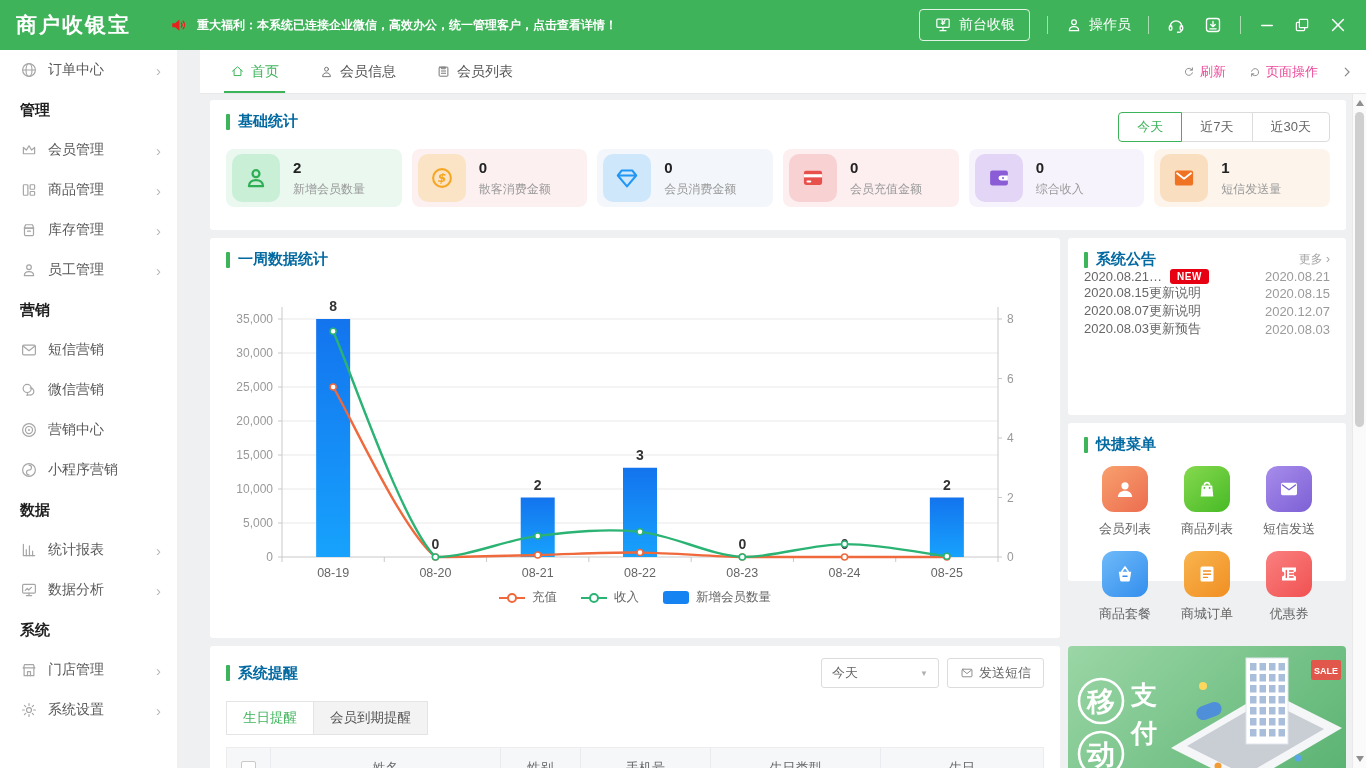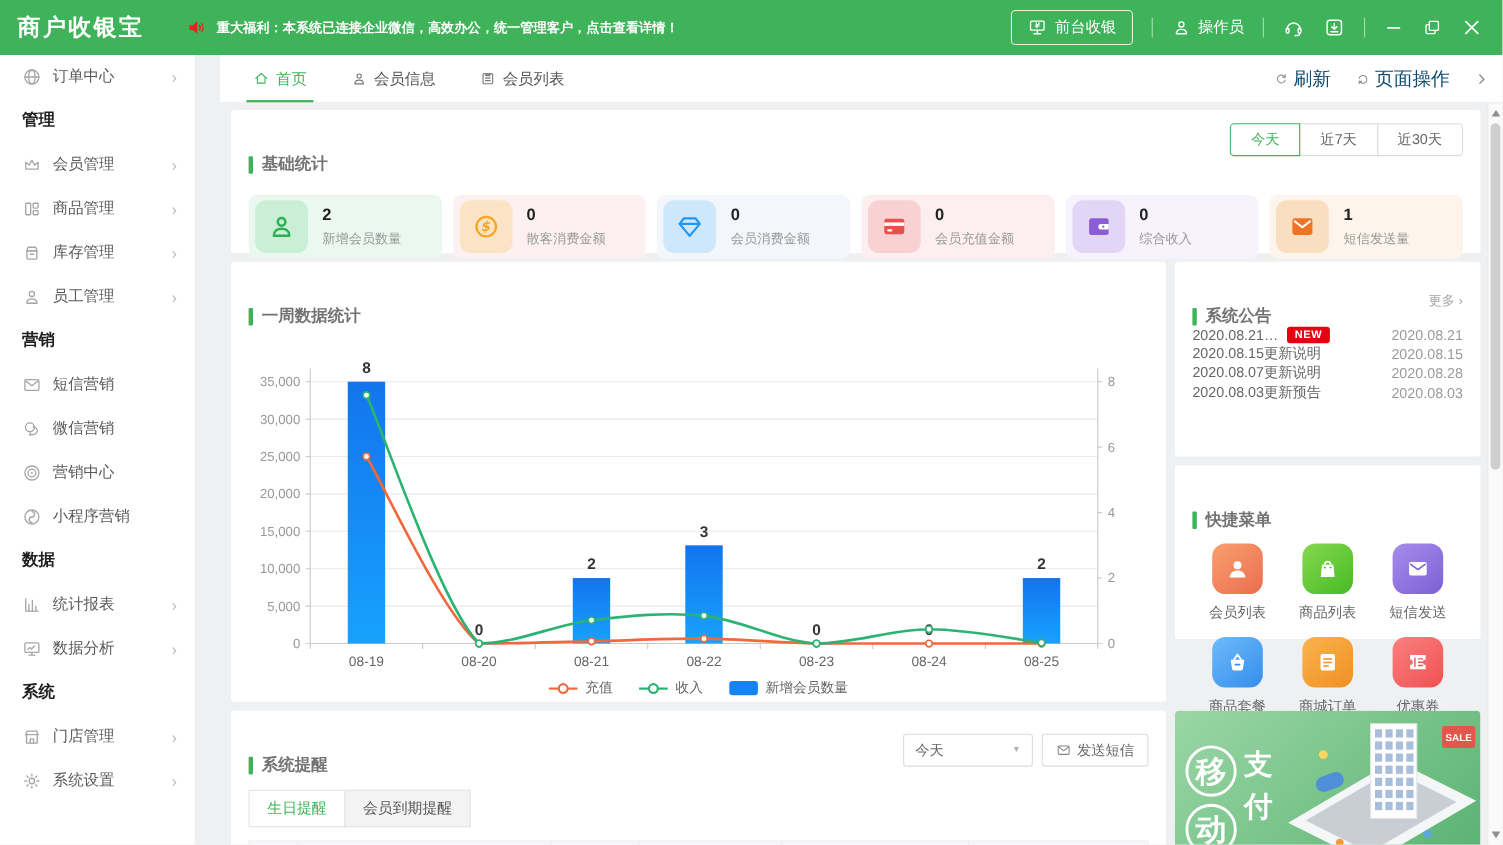--- a/index.html
+++ b/index.html
@@ -31,28 +31,28 @@
   .side-item .arr{margin-left:auto;color:#b9b9b9;font-size:15px;line-height:1;}
   .side-section{height:40px;line-height:40px;padding-left:20px;font-size:15px;font-weight:700;color:#1f1f1f;}
 
   
   .tabbar{position:absolute;left:200px;right:0;top:50px;height:44px;background:#fff;border-bottom:1px solid var(--line);display:flex;align-items:stretch;padding-left:30px;}
   .tab{display:flex;align-items:center;gap:6px;margin-right:40px;font-size:14px;color:#555;cursor:pointer;position:relative;}
   .tab .ic{color:#777;}
   .tab.active{color:var(--green);}
   .tab.active .ic{color:var(--green);}
   .tab.active::after{content:"";position:absolute;left:-6px;right:-6px;bottom:0;height:2.5px;background:var(--green);}
-  .tab-actions{margin-left:auto;display:flex;align-items:center;gap:22px;padding-right:12px;font-size:17px;color:#0c4a6e;}
+  .tab-actions{margin-left:auto;display:flex;align-items:center;gap:22px;padding-right:12px;font-size:13px;color:#ec4899;}
   .tab-act{display:flex;align-items:center;gap:4px;cursor:pointer;}
   .tab-act .ic{color:#888;}
 
   
   .content{position:absolute;left:200px;top:94px;right:14px;bottom:0;overflow:hidden;padding:6px 6px 0 10px;}
   .panel{background:#fff;border-radius:3px;}
-  .ptitle{display:flex;align-items:center;font-size:15px;font-weight:700;color:#737373;margin-top:28px;}
+  .ptitle{display:flex;align-items:center;font-size:15px;font-weight:700;color:#0369a1;}
   .ptitle::before{content:"";width:4px;height:16px;background:var(--green);margin-right:8px;border-radius:1px;}
 
   .stats-panel{height:130px;padding:12px 16px;position:relative;margin-bottom:8px;}
   .ranges{position:absolute;top:12px;right:16px;display:flex;}
   .rbtn{height:30px;padding:0 18px;background:#fff;border:1px solid #dcdcdc;color:#666;font-size:13px;cursor:pointer;margin-left:-1px;font-family:inherit;position:relative;}
   .rbtn:first-child{border-radius:4px 0 0 4px;margin-left:0;}
   .rbtn:last-child{border-radius:0 4px 4px 0;}
   .rbtn.active{border-color:var(--green);color:var(--green);z-index:2;}
   .cards{display:flex;gap:10px;margin-top:18px;}
   .stat-card{flex:1;display:flex;align-items:center;gap:13px;border-radius:8px;padding:5px 6px;height:58px;cursor:default;}
@@ -608,21 +608,21 @@
         <div class="nrow">
           <span class="nt">
               <span>2020.08.15更新说明</span>
             </span>
           <span class="ndate">2020.08.15</span>
         </div>
         <div class="nrow">
           <span class="nt">
               <span>2020.08.07更新说明</span>
             </span>
-          <span class="ndate">2020.08.28</span>
+          <span class="ndate">2020.12.07</span>
         </div>
         <div class="nrow">
           <span class="nt">
               <span>2020.08.03更新预告</span>
             </span>
           <span class="ndate">2020.08.03</span>
         </div>
       </section>
 
       <section class="panel quick-panel">

